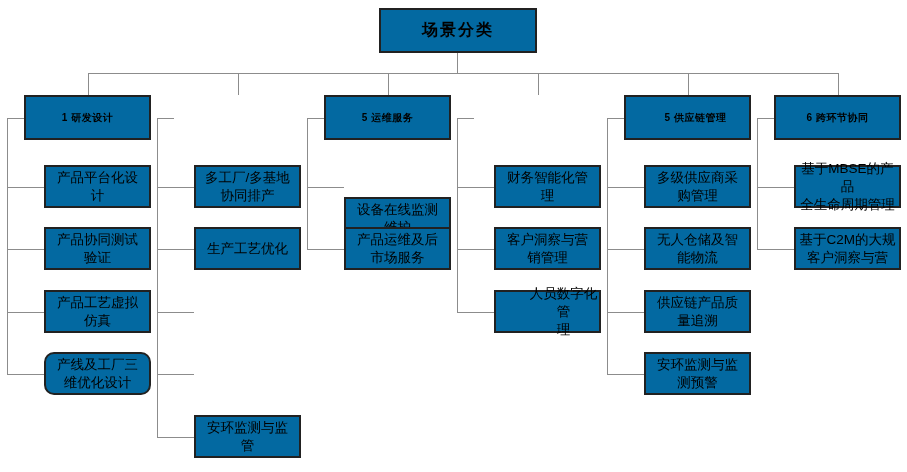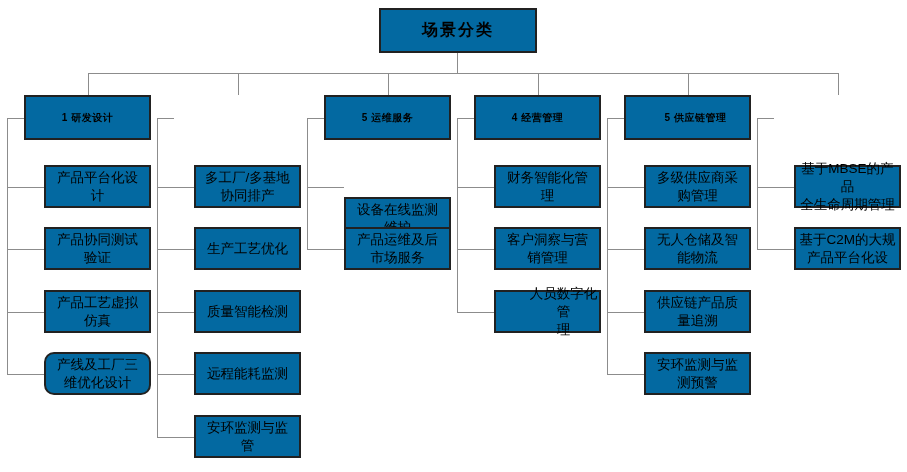--- a/index.html
+++ b/index.html
@@ -54,38 +54,35 @@
 维优化设计</div>
     <div class="line" style="left: 238px; top: 73px; width: 1px; height: 22px;"></div>
     <div class="line" style="left: 157px; top: 118px; width: 1px; height: 319px;"></div>
     <div class="line" style="left: 157px; top: 118px; width: 17px; height: 1px;"></div>
     <div class="line" style="left: 157px; top: 187px; width: 37px; height: 1px;"></div>
     <div class="box leaf" style="left: 194px; top: 165px; width: 107px; height: 43px;">多工厂/多基地
 协同排产</div>
     <div class="line" style="left: 157px; top: 249px; width: 37px; height: 1px;"></div>
     <div class="box leaf" style="left: 194px; top: 227px; width: 107px; height: 43px;">生产工艺优化</div>
     <div class="line" style="left: 157px; top: 312px; width: 37px; height: 1px;"></div>
-    <div class="box leaf" style="left: 194px; top: 290px; width: 107px; height: 43px;">质量智能检测</div>
     <div class="line" style="left: 157px; top: 374px; width: 37px; height: 1px;"></div>
-    <div class="box leaf" style="left: 194px; top: 352px; width: 107px; height: 43px;">远程能耗监测</div>
     <div class="line" style="left: 157px; top: 437px; width: 37px; height: 1px;"></div>
     <div class="box leaf" style="left: 194px; top: 415px; width: 107px; height: 43px;">安环监测与监
 管</div>
     <div class="line" style="left: 388px; top: 73px; width: 1px; height: 22px;"></div>
     <div class="box branch" style="left: 324px; top: 95px; width: 127px; height: 45px;">5 运维服务</div>
     <div class="line" style="left: 307px; top: 118px; width: 1px; height: 131px;"></div>
     <div class="line" style="left: 307px; top: 118px; width: 17px; height: 1px;"></div>
     <div class="line" style="left: 307px; top: 187px; width: 37px; height: 1px;"></div>
     <div class="box leaf" style="left: 344px; top: 165px; width: 107px; height: 43px; margin-top: 32px;">设备在线监测
 维护</div>
     <div class="line" style="left: 307px; top: 249px; width: 37px; height: 1px;"></div>
     <div class="box leaf" style="left: 344px; top: 227px; width: 107px; height: 43px;">产品运维及后
 市场服务</div>
     <div class="line" style="left: 538px; top: 73px; width: 1px; height: 22px;"></div>
-    <div class="box branch" style="left: 474px; top: 95px; width: 127px; height: 45px;">4 经营管理</div>
     <div class="line" style="left: 457px; top: 118px; width: 1px; height: 194px;"></div>
     <div class="line" style="left: 457px; top: 118px; width: 17px; height: 1px;"></div>
     <div class="line" style="left: 457px; top: 187px; width: 37px; height: 1px;"></div>
     <div class="box leaf" style="left: 494px; top: 165px; width: 107px; height: 43px;">财务智能化管
 理</div>
     <div class="line" style="left: 457px; top: 249px; width: 37px; height: 1px;"></div>
     <div class="box leaf" style="left: 494px; top: 227px; width: 107px; height: 43px;">客户洞察与营
 销管理</div>
     <div class="line" style="left: 457px; top: 312px; width: 37px; height: 1px;"></div>
     <div class="box leaf" style="left: 494px; top: 290px; width: 107px; height: 43px; padding-left: 32px;">人员数字化管
@@ -100,21 +97,22 @@
     <div class="line" style="left: 607px; top: 249px; width: 37px; height: 1px;"></div>
     <div class="box leaf" style="left: 644px; top: 227px; width: 107px; height: 43px;">无人仓储及智
 能物流</div>
     <div class="line" style="left: 607px; top: 312px; width: 37px; height: 1px;"></div>
     <div class="box leaf" style="left: 644px; top: 290px; width: 107px; height: 43px;">供应链产品质
 量追溯</div>
     <div class="line" style="left: 607px; top: 374px; width: 37px; height: 1px;"></div>
     <div class="box leaf" style="left: 644px; top: 352px; width: 107px; height: 43px;">安环监测与监
 测预警</div>
     <div class="line" style="left: 838px; top: 73px; width: 1px; height: 22px;"></div>
+    <div class="box branch" style="left: 774px; top: 95px; width: 127px; height: 45px;">6 跨环节协同</div>
     <div class="line" style="left: 757px; top: 118px; width: 1px; height: 131px;"></div>
     <div class="line" style="left: 757px; top: 118px; width: 17px; height: 1px;"></div>
     <div class="line" style="left: 757px; top: 187px; width: 37px; height: 1px;"></div>
     <div class="box leaf" style="left: 794px; top: 165px; width: 107px; height: 43px;">基于MBSE的产品
 全生命周期管理</div>
     <div class="line" style="left: 757px; top: 249px; width: 37px; height: 1px;"></div>
     <div class="box leaf" style="left: 794px; top: 227px; width: 107px; height: 43px;">基于C2M的大规
-产品平台化设</div>
+客户洞察与营</div>
   </div>
 
 </body></html>

